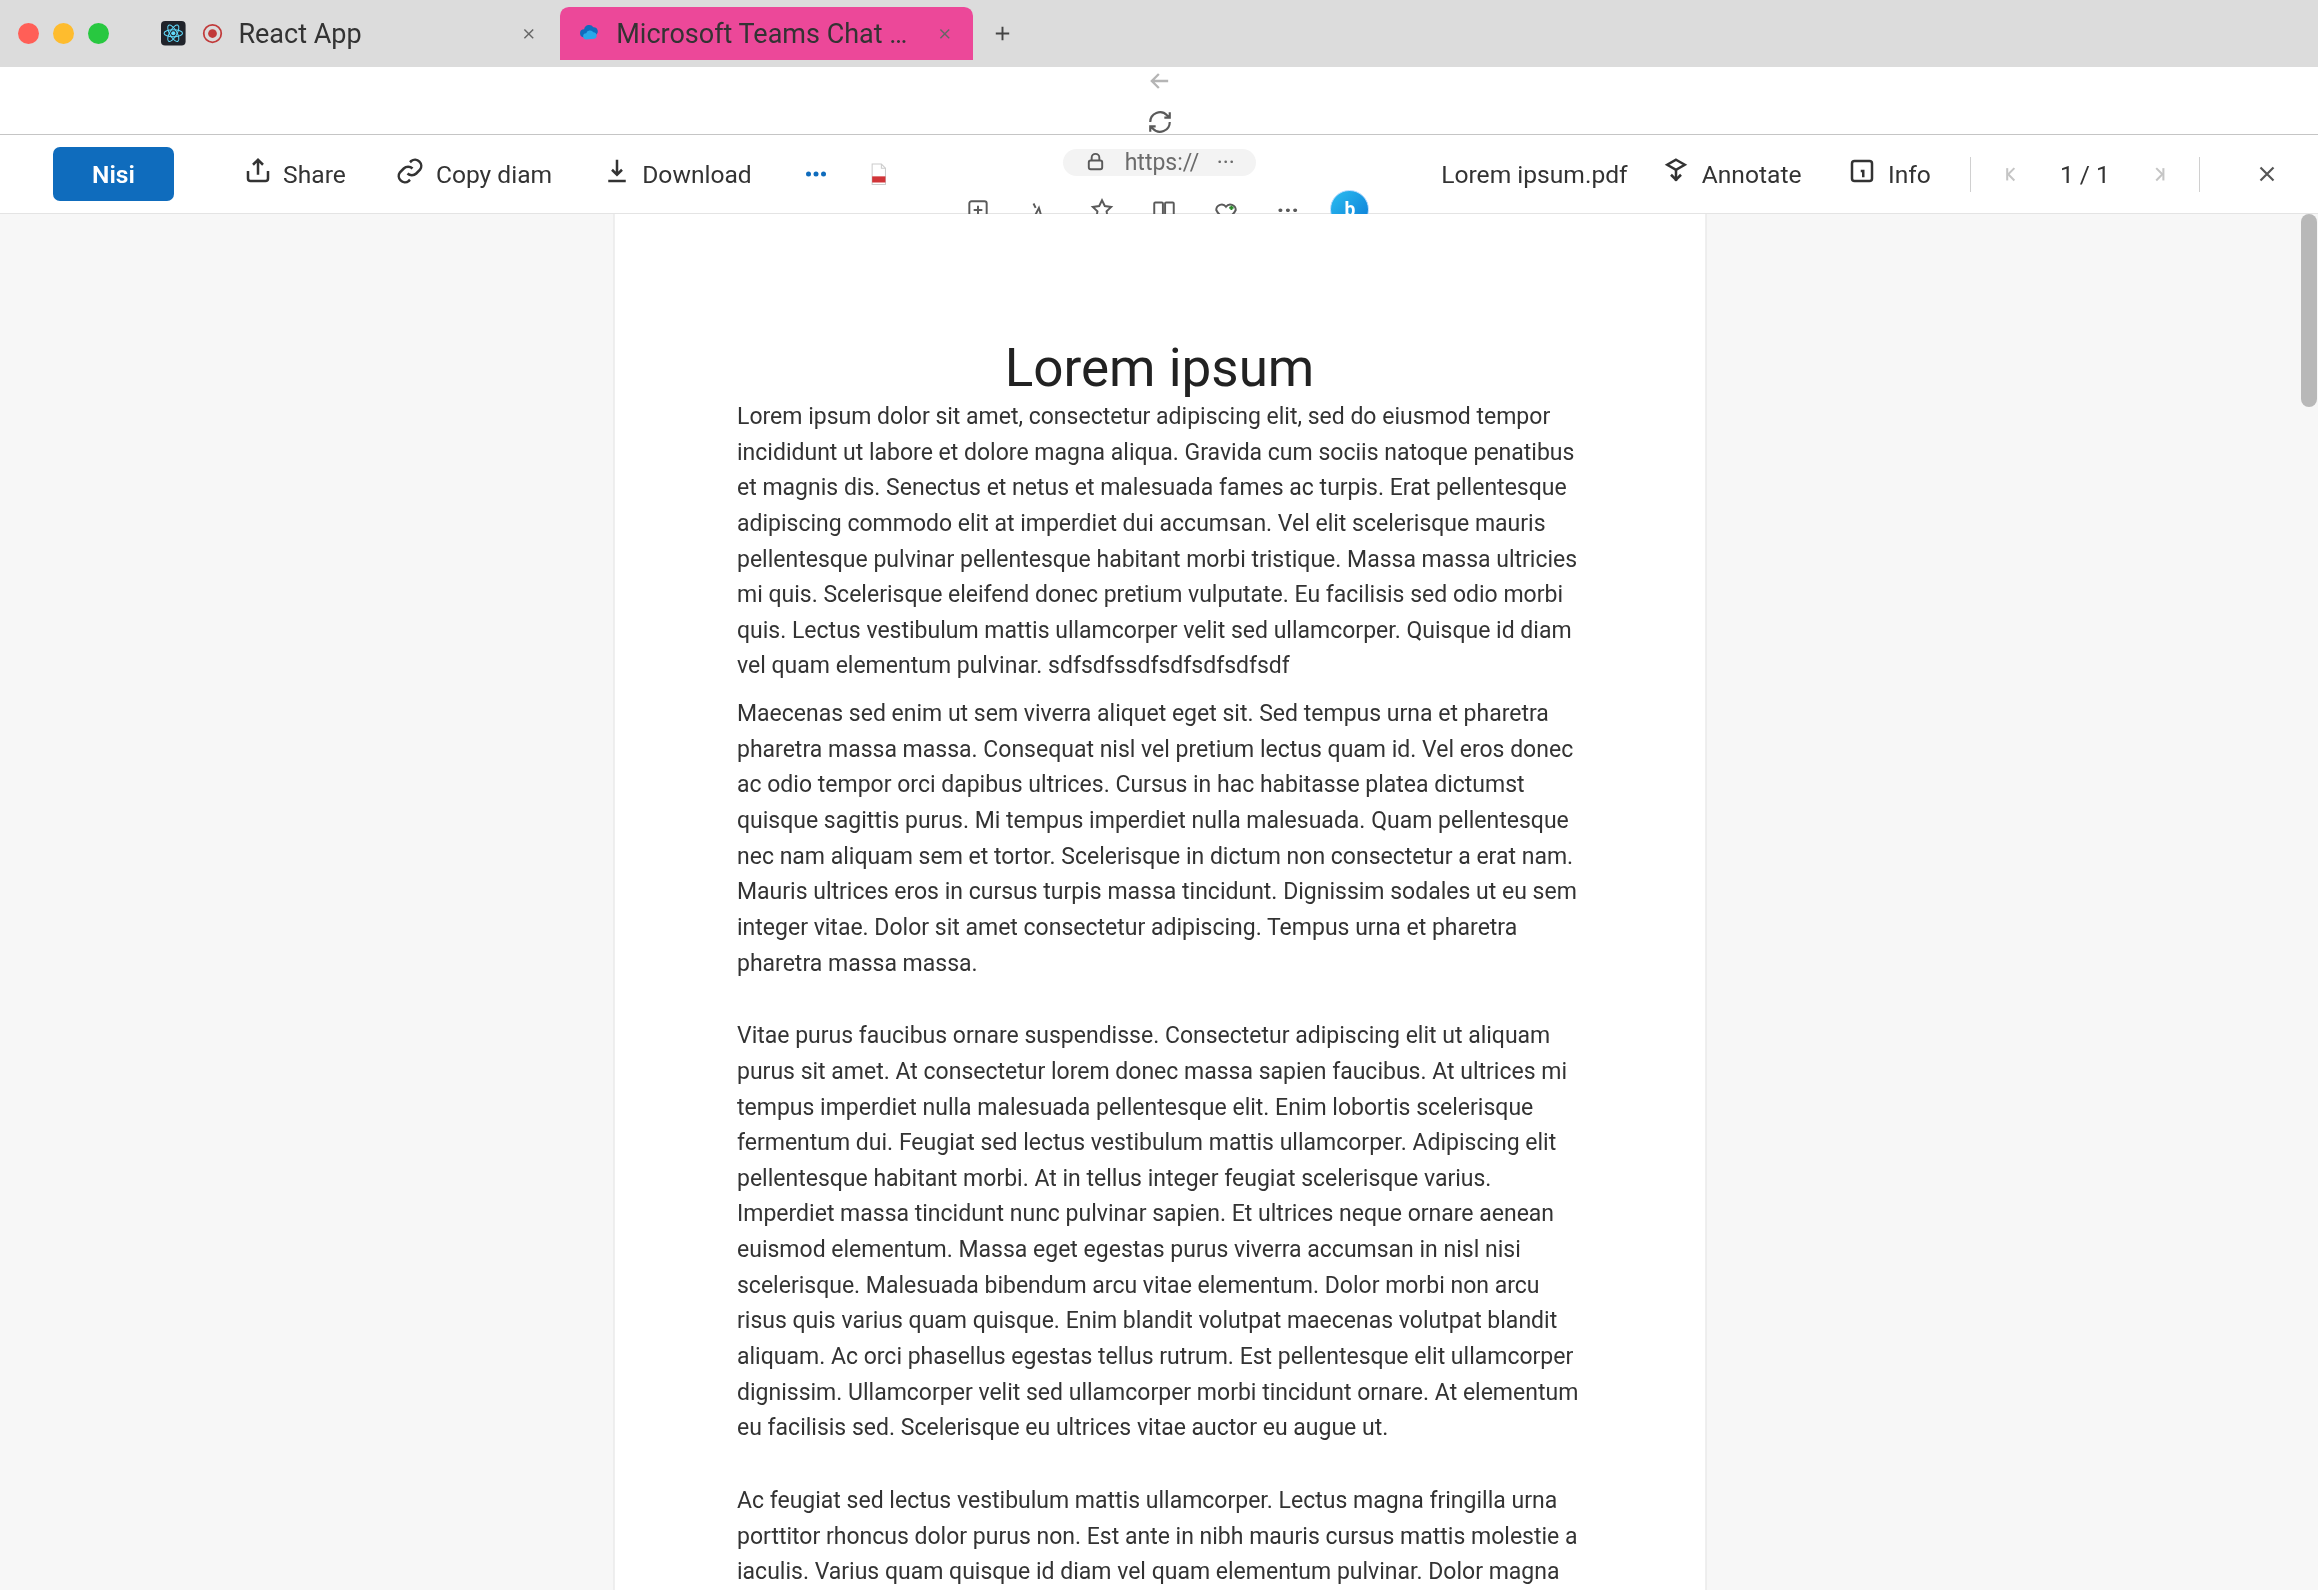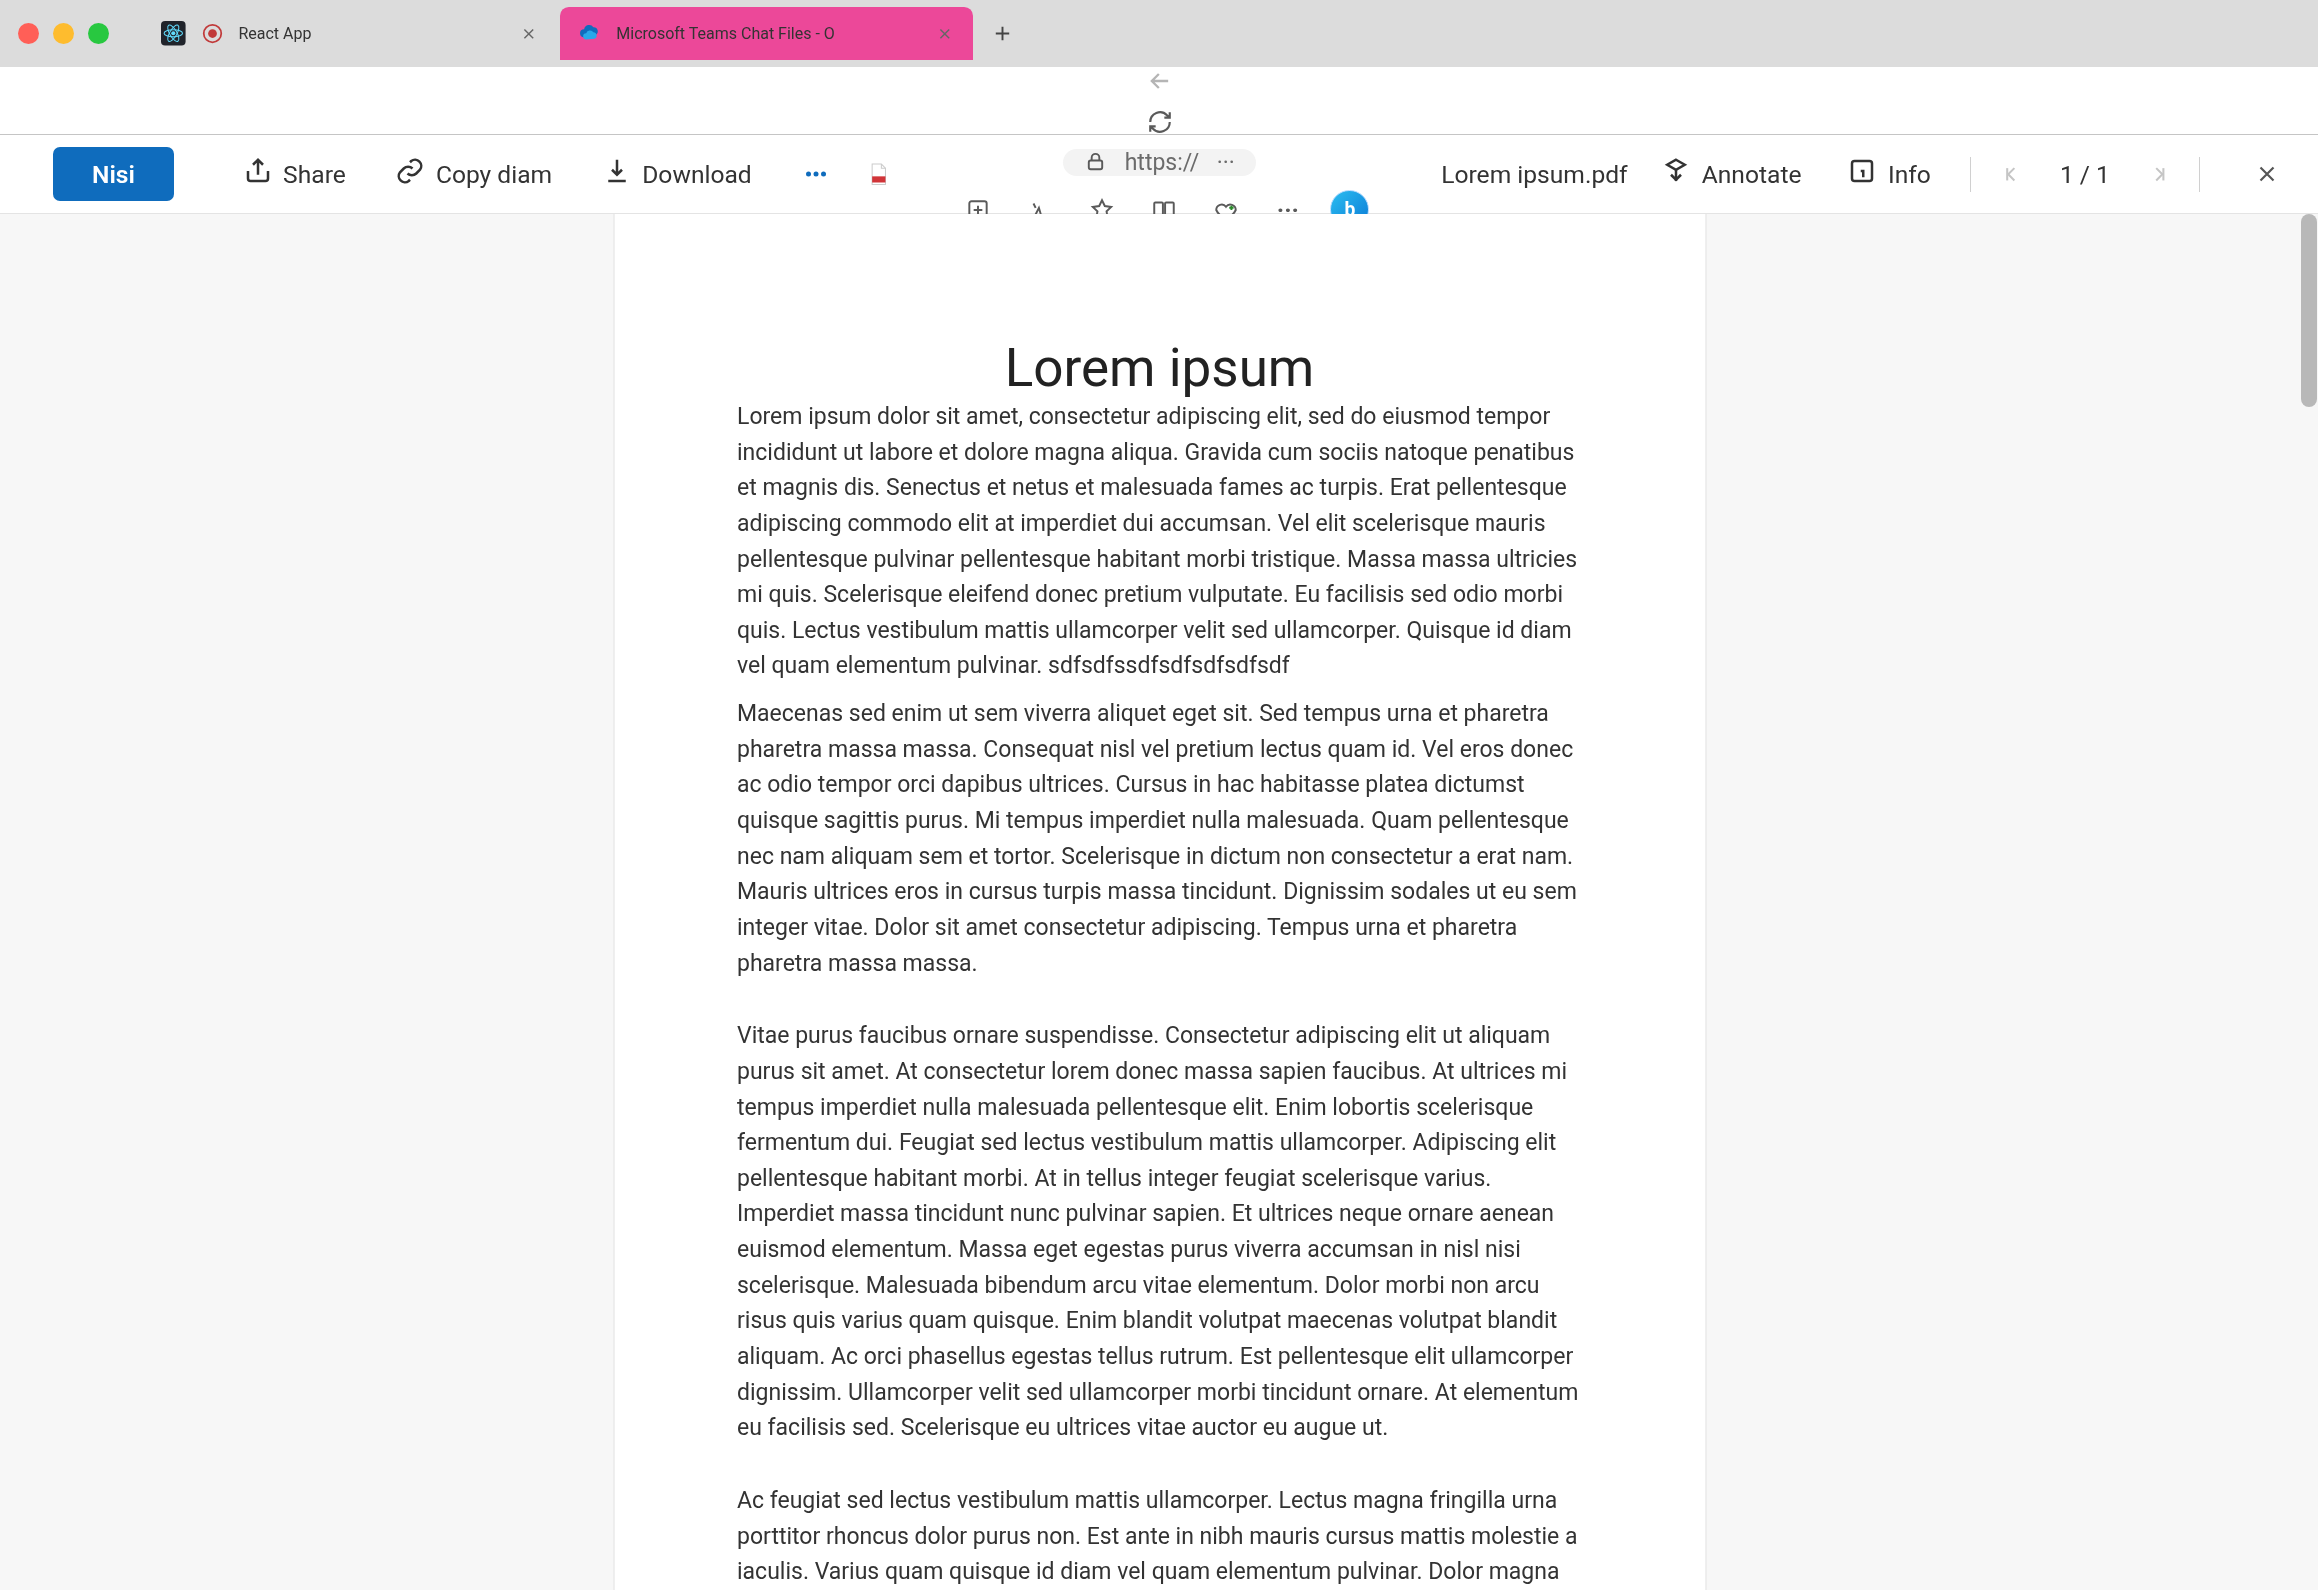--- a/index.html
+++ b/index.html
@@ -35,21 +35,21 @@
   .tl-yellow { background: #febc2e; }
   .tl-green { background: #28c840; }
 
   .tab {
     display: flex;
     align-items: center;
     height: 53px;
     padding: 0 17.6px;
     gap: 14px;
     border-radius: 8.8px 8.8px 0 0;
-    font-size: 16px;
+    font-size: 27px;
     color: #333;
     min-width: 0;
   }
   .tab.inactive { background: transparent; width: 413px; }
   .tab.active { background: #ec4899; width: 413px; margin-left: 3.5px; flex-shrink: 0; }
   .tab-title { white-space: nowrap; overflow: hidden; text-overflow: ellipsis; flex: 1; min-width: 0; }
   .tab-favicon { width: 24.6px; height: 24.6px; flex-shrink: 0; display:flex; align-items:center; justify-content:center; }
   .tab-close { width: 21px; height: 21px; display:flex; align-items:center; justify-content:center; color:#555; flex-shrink: 0; }
   .new-tab { width: 42px; height: 42px; display:flex; align-items:center; justify-content:center; color:#333; margin-left: 8.8px; }
 

